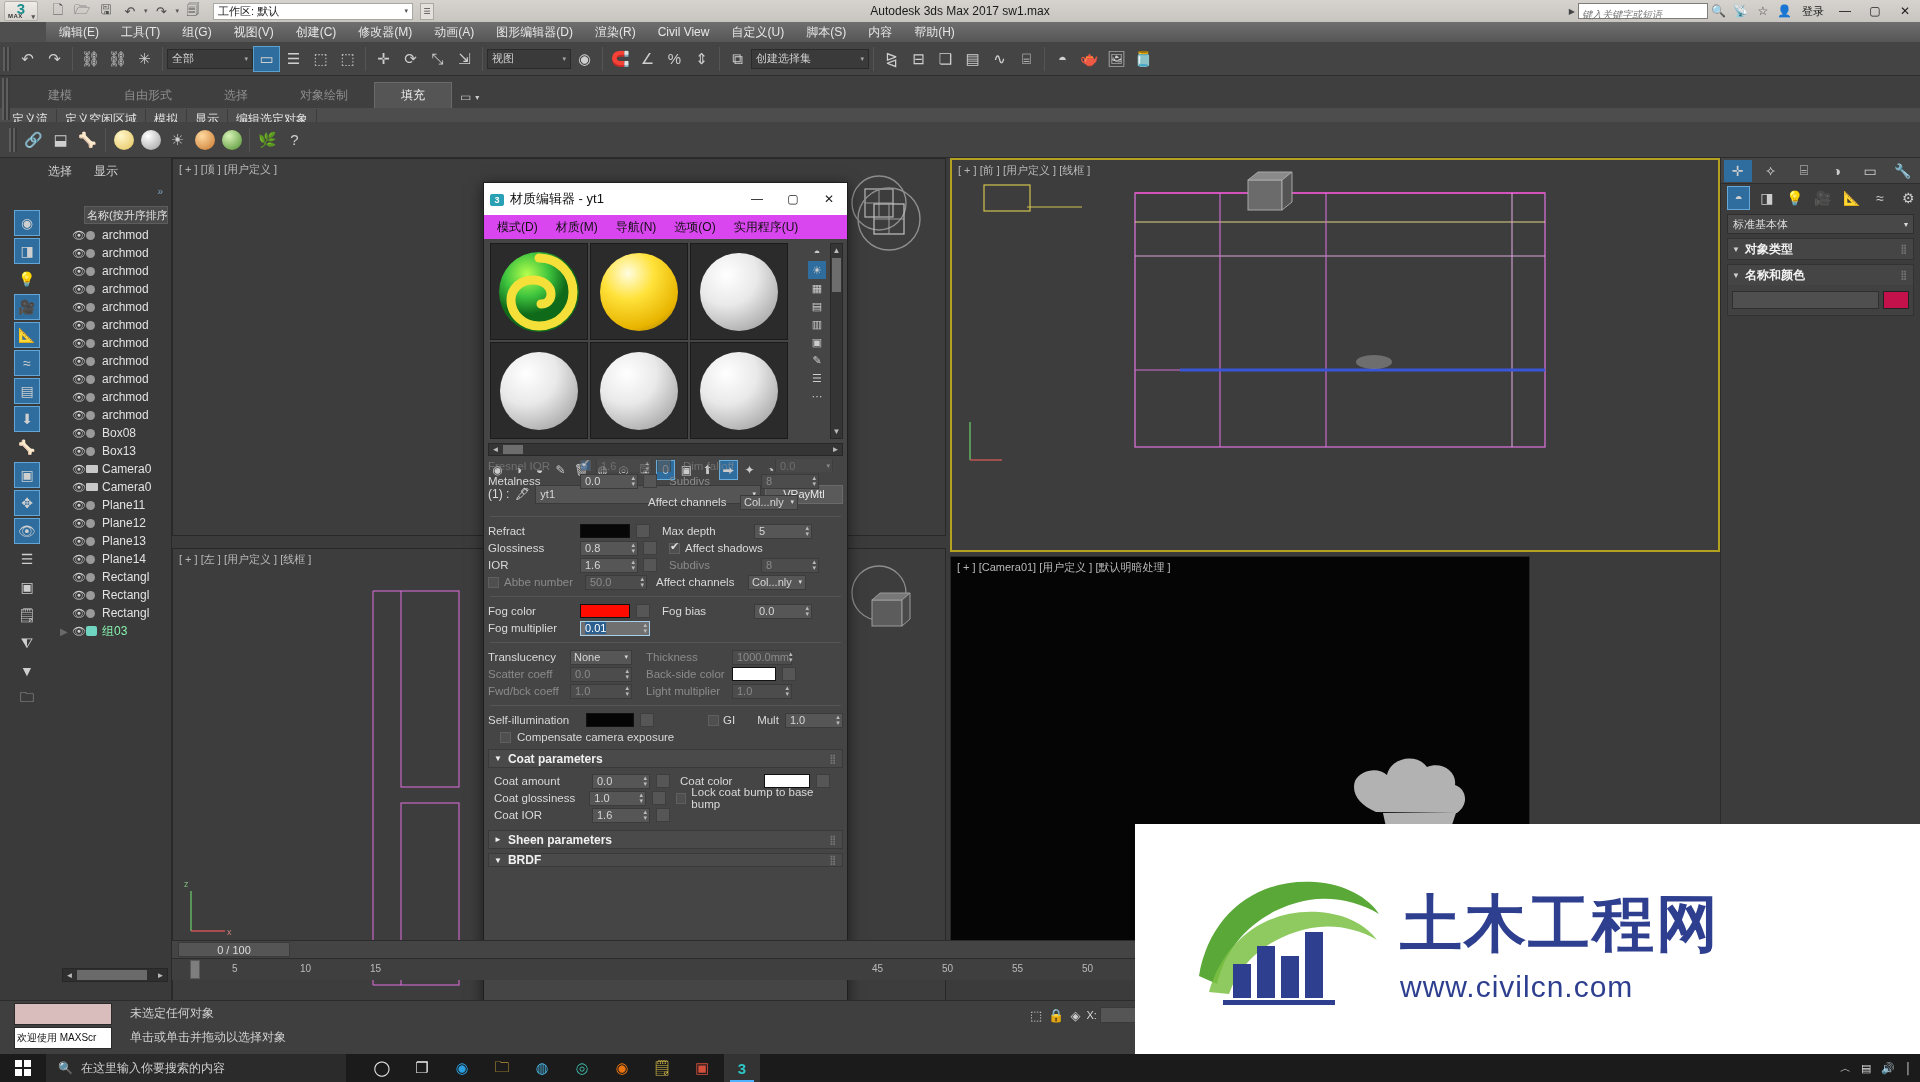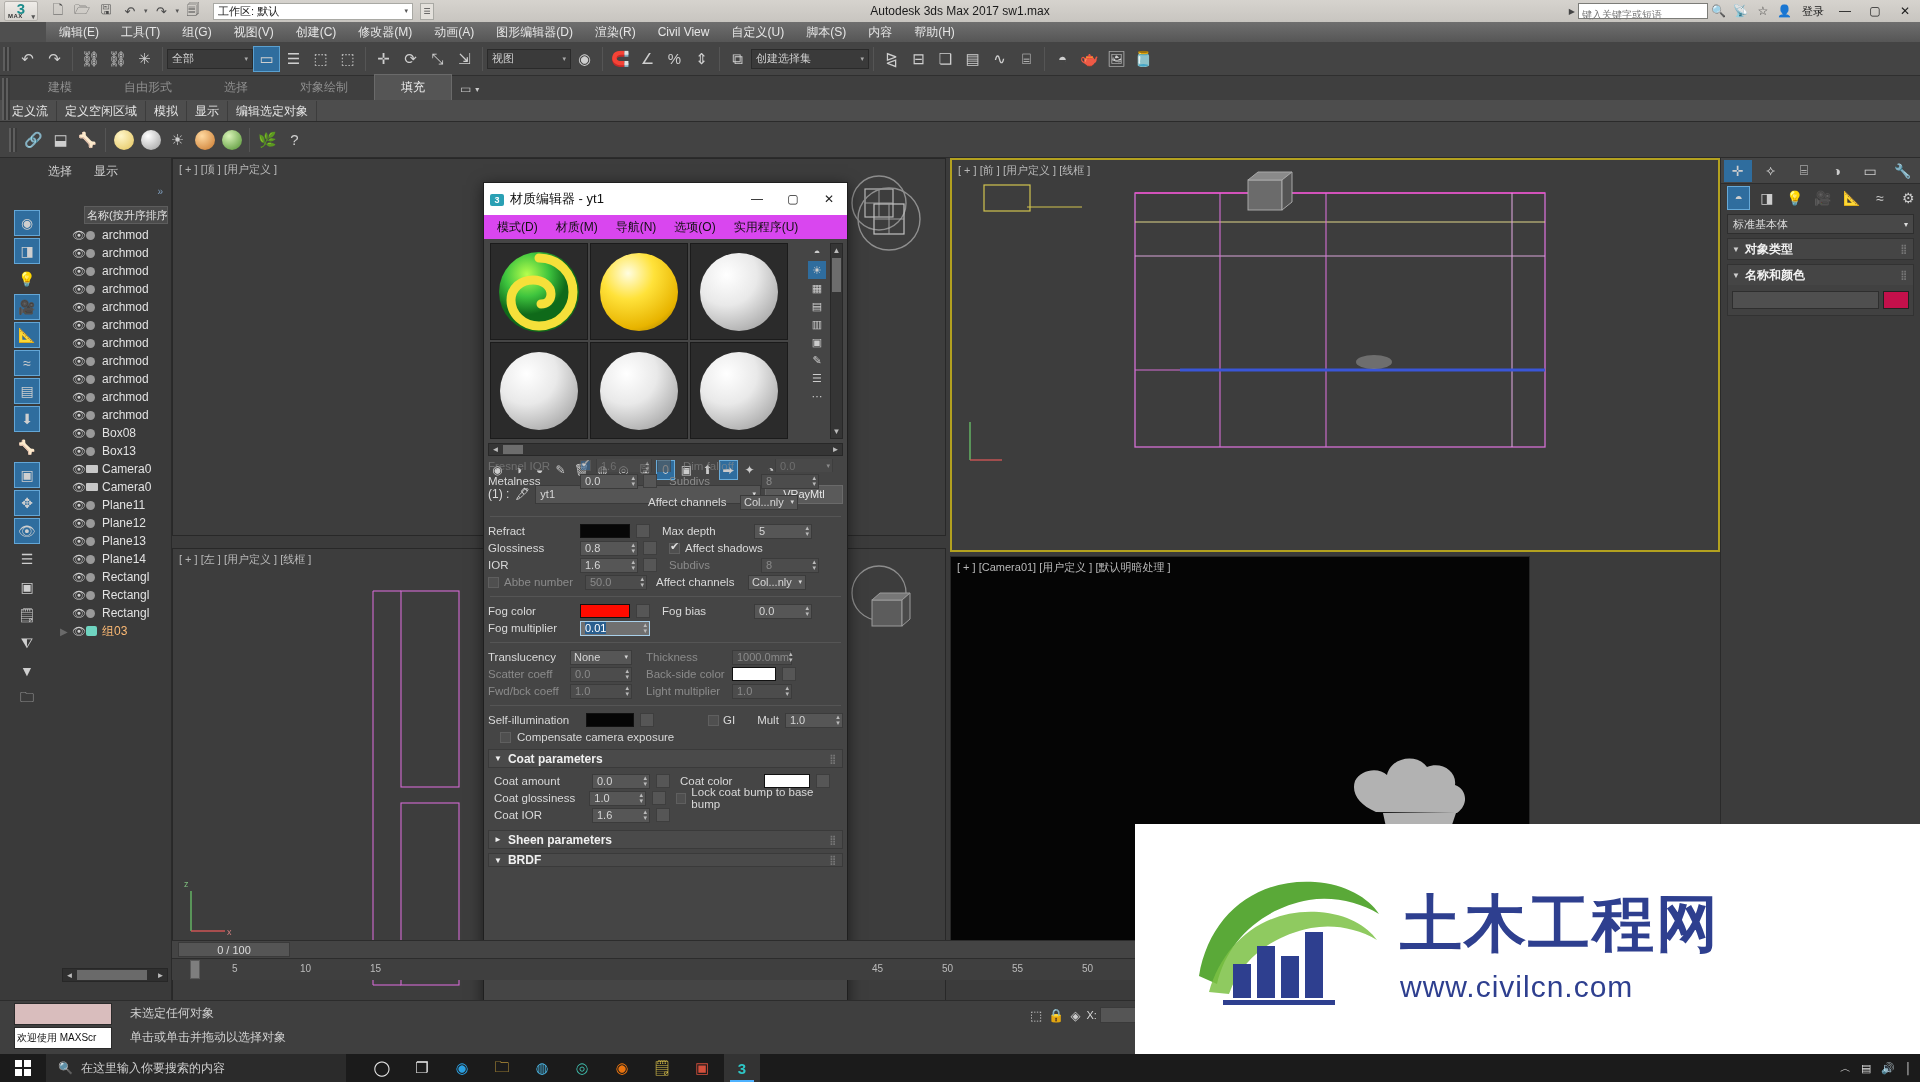--- a/index.html
+++ b/index.html
@@ -22,21 +22,21 @@
   .ws-box { margin-left:6px; height:17px; width:200px; background:#fff; border:1px solid #a9a9a4;
     display:flex; align-items:center; justify-content:space-between; padding:0 4px; color:#222; font-size:11px;}
   .ws-box .cb { font-size:7px; color:#555; }
   .wb-sep { margin-left:3px; width:14px; height:17px; border:1px solid #a9a9a4; background:#e4e1dc;
     display:flex; align-items:center; justify-content:center; color:#444; font-size:8px;}
   .wb-title { position:absolute; left:0; right:0; text-align:center; color:#1a1a1a; font-size:12px; }
   .wb-right { position:absolute; right:0; top:0; height:22px; display:flex; align-items:center; }
   .qsearch { display:flex; align-items:center; height:18px; }
   .qs-arrow { color:#444; font-size:8px; padding:0 3px; }
   .qs-input { width:130px; height:16px; background:#fff; border:1px solid #7c7c78; color:#777;
-    font-size:10px; padding:4px 3px; line-height:14px; }
+    font-size:10px; font-style:italic; padding:4px 3px; line-height:14px; }
   .qs-ic { width:22px; text-align:center; color:#3c3c3c; font-size:12px; }
   .qs-login { color:#1b1b1b; font-size:11px; padding:0 6px; }
   .wmin,.wmax,.wclose { width:30px; height:22px; display:flex; align-items:center; justify-content:center; color:#1c1c1c; font-size:12px;}
 
   
   .menubar { position:absolute; left:0; top:22px; width:1920px; height:20px;
     background:linear-gradient(#6f6f6f,#565656); display:flex; align-items:center; padding-left:48px; }
   .menubar .mi { color:#e6e6e6; font-size:12px; padding:0 11px; line-height:20px; }
   .corner-badge{ position:absolute; left:0; top:22px; width:46px; height:20px; background:#4f4f4f;}
 
@@ -49,21 +49,21 @@
     color:#cfcfcf; font-size:15px; position:relative;}
   .tb.on { background:#2f6d9e; border:1px solid #5aa0d0; }
   .tbsep { width:1px; height:24px; background:#333; margin:0 4px; border-right:1px solid #555;}
   .combo { height:20px; background:#3a3a3a; border:1px solid #2a2a2a; color:#cfcfcf;
     display:flex; align-items:center; justify-content:space-between; padding:0 4px; font-size:11px; }
   .combo .cb { font-size:7px; color:#aaa; margin-left:6px;}
 
   
   .ribbon { position:absolute; left:0; top:76px; width:1920px; height:46px; background:#3f3f3f;
     border-bottom:1px solid #2b2b2b; }
-  .rib-tabs { height:24px; display:flex; align-items:flex-end; padding-left:22px; }
+  .rib-tabs { height:24px; display:flex; align-items:flex-end; padding-left:22px;margin-top:8px; }
   .rib-tabs .rt { color:#8e8e8e; font-size:12px; padding:4px 26px 4px 26px; }
   .rib-tabs .rt.act { color:#f0f0f0; background:#555; border:1px solid #6a6a6a; border-bottom:none; }
   .rib-tabs .rcar { color:#ccc; font-size:12px; padding:4px 8px; display:flex; gap:4px; align-items:center;}
   .rib-row2 { height:21px; background:#4d4d4d; display:flex; align-items:center; padding-left:4px; }
   .rib-row2 .rb { color:#e4e4e4; font-size:12px; padding:0 8px; border-right:1px solid #3c3c3c; line-height:20px;}
   .rib-grip{ position:absolute; left:2px; top:78px; width:8px; height:42px;
     background:repeating-linear-gradient(90deg,#5e5e5e 0 2px,#3a3a3a 2px 4px);}
 
   
   .iconstrip { position:absolute; left:0; top:122px; width:1920px; height:36px;
@@ -84,21 +84,21 @@
     justify-content:center; color:#cfcfcf; font-size:14px; border:1px solid transparent; }
   .lexp-iconcol .li.on { background:#2f6d9e; border-color:#63a6d6; }
   .tree { position:absolute; left:60px; top:68px; width:108px; }
   .trow { height:18px; display:flex; align-items:center; font-size:12px; color:#e2e2e2; white-space:nowrap;}
   .trow .tw { color:#6a6a6a; width:12px; font-size:10px; }
   .trow .eye { width:14px; color:#cfcfcf; font-size:11px; }
   .trow .blob { width:14px; display:flex; align-items:center; }
   .trow .blob i { width:9px; height:9px; border-radius:50%; background:#9a9a9a; display:block;}
   .trow .blob.cam i { width:12px; height:8px; border-radius:1px; background:#c8c8c8;}
   .trow .nm { padding-left:2px; overflow:hidden; }
-  .trow.grp .nm { color:#fdba74; }
+  .trow.grp .nm { color:#86efac; }
   .lexp-hsb { position:absolute; left:62px; bottom:36px; width:106px; height:14px; background:#2f2f2f;
     border:1px solid #272727; }
   .lexp-hsb .th { position:absolute; left:14px; top:1px; width:70px; height:10px; background:#6a6a6a; }
   .lexp-hsb .ar { position:absolute; top:0; width:13px; height:12px; color:#bbb; font-size:8px;
     display:flex; align-items:center; justify-content:center; }
 
   
   .vp { position:absolute; background:#3d3d3d; border:1px solid #282828; overflow:hidden; }
   .vplabel { position:absolute; left:6px; top:3px; font-size:11px; color:#b9b9b9; white-space:nowrap; }
   .vp.act { border:2px solid #b3a11f; }

